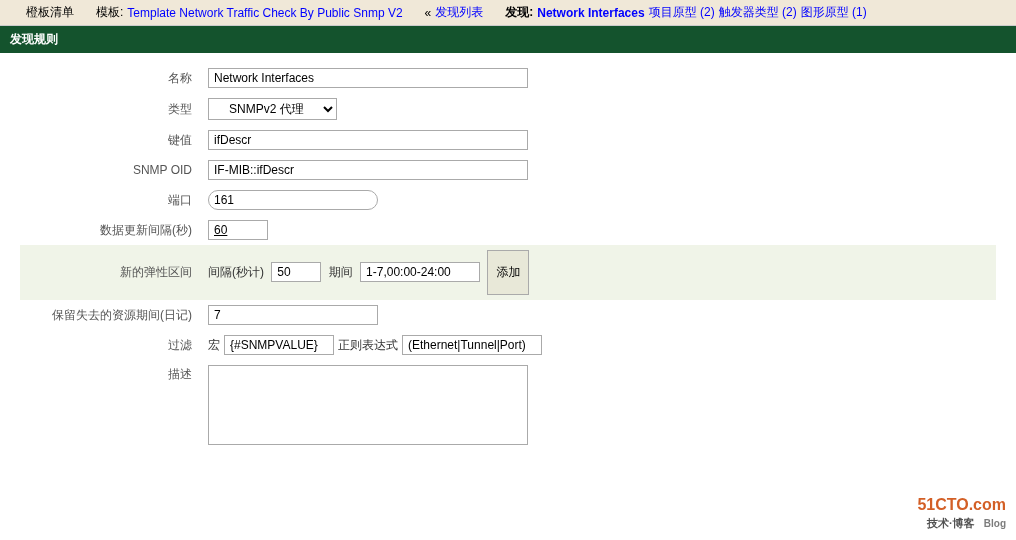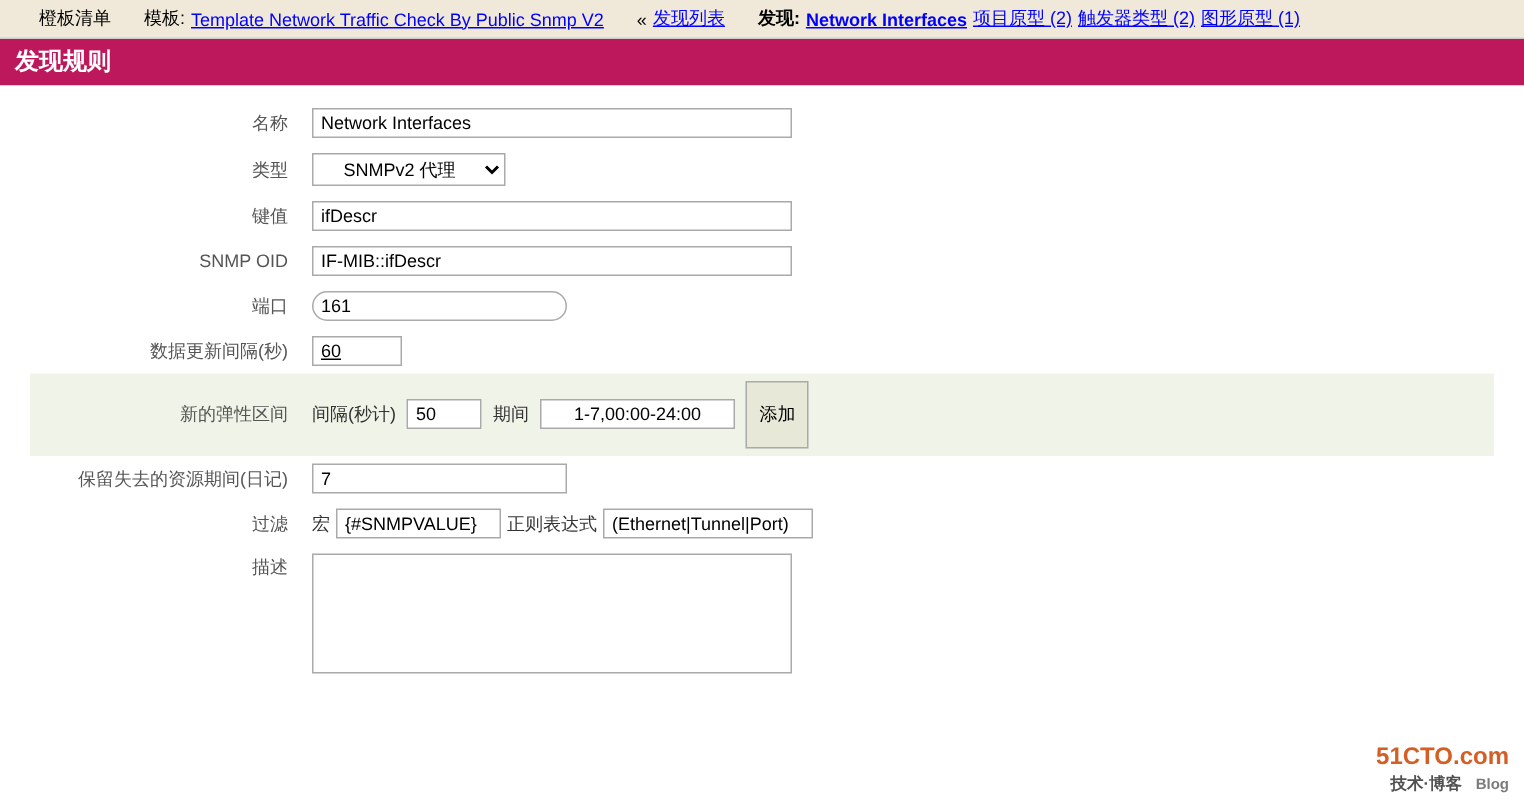--- a/index.html
+++ b/index.html
@@ -16,34 +16,33 @@
       padding: 4px 8px;
       border-bottom: 1px solid #ccc;
       font-size: 12px;
       display: flex;
       align-items: center;
       gap: 4px;
       flex-wrap: wrap;
     }
     .top-nav a {
       color: #00f;
-      text-decoration: underline;
       cursor: pointer;
     }
     .top-nav span {
       color: #000000;
       margin-left: 18px;
     }
 
     
     .section-header {
-      background: #be185d;
+      background: #14532d;
       color: #fff;
       padding: 5px 10px;
-      font-size: 16px;
+      font-size: 12px;
       font-weight: bold;
       margin-bottom: 0;
     }
 
     
     .content-area {
       padding: 10px 20px;
       background: #fff;
     }
 
@@ -213,21 +212,21 @@
       <td class="value-cell">
         <input type="text" style="width: 60px; text-decoration: underline;" value="60">
       </td>
     </tr>
     <tr class="new-elastic-row">
       <td class="label-cell">新的弹性区间</td>
       <td class="value-cell">
         <span>间隔(秒计)</span>
         <input type="text" style="width: 50px; margin: 0px 4px;" value="50">
         <span>期间</span>
-        <input type="text" style="width: 130px; margin: 12px 4px; text-align: center;" value="1-7,00:00-24:00">
+        <input type="text" style="width: 120px; margin: 12px 4px;" value="1-7,00:00-24:00">
         <button class="add-button">添加</button>
       </td>
     </tr>
     <tr>
       <td class="label-cell">保留失去的资源期间(日记)</td>
       <td class="value-cell">
         <input type="text" style="width: 170px;" value="7">
       </td>
     </tr>
     <tr>

